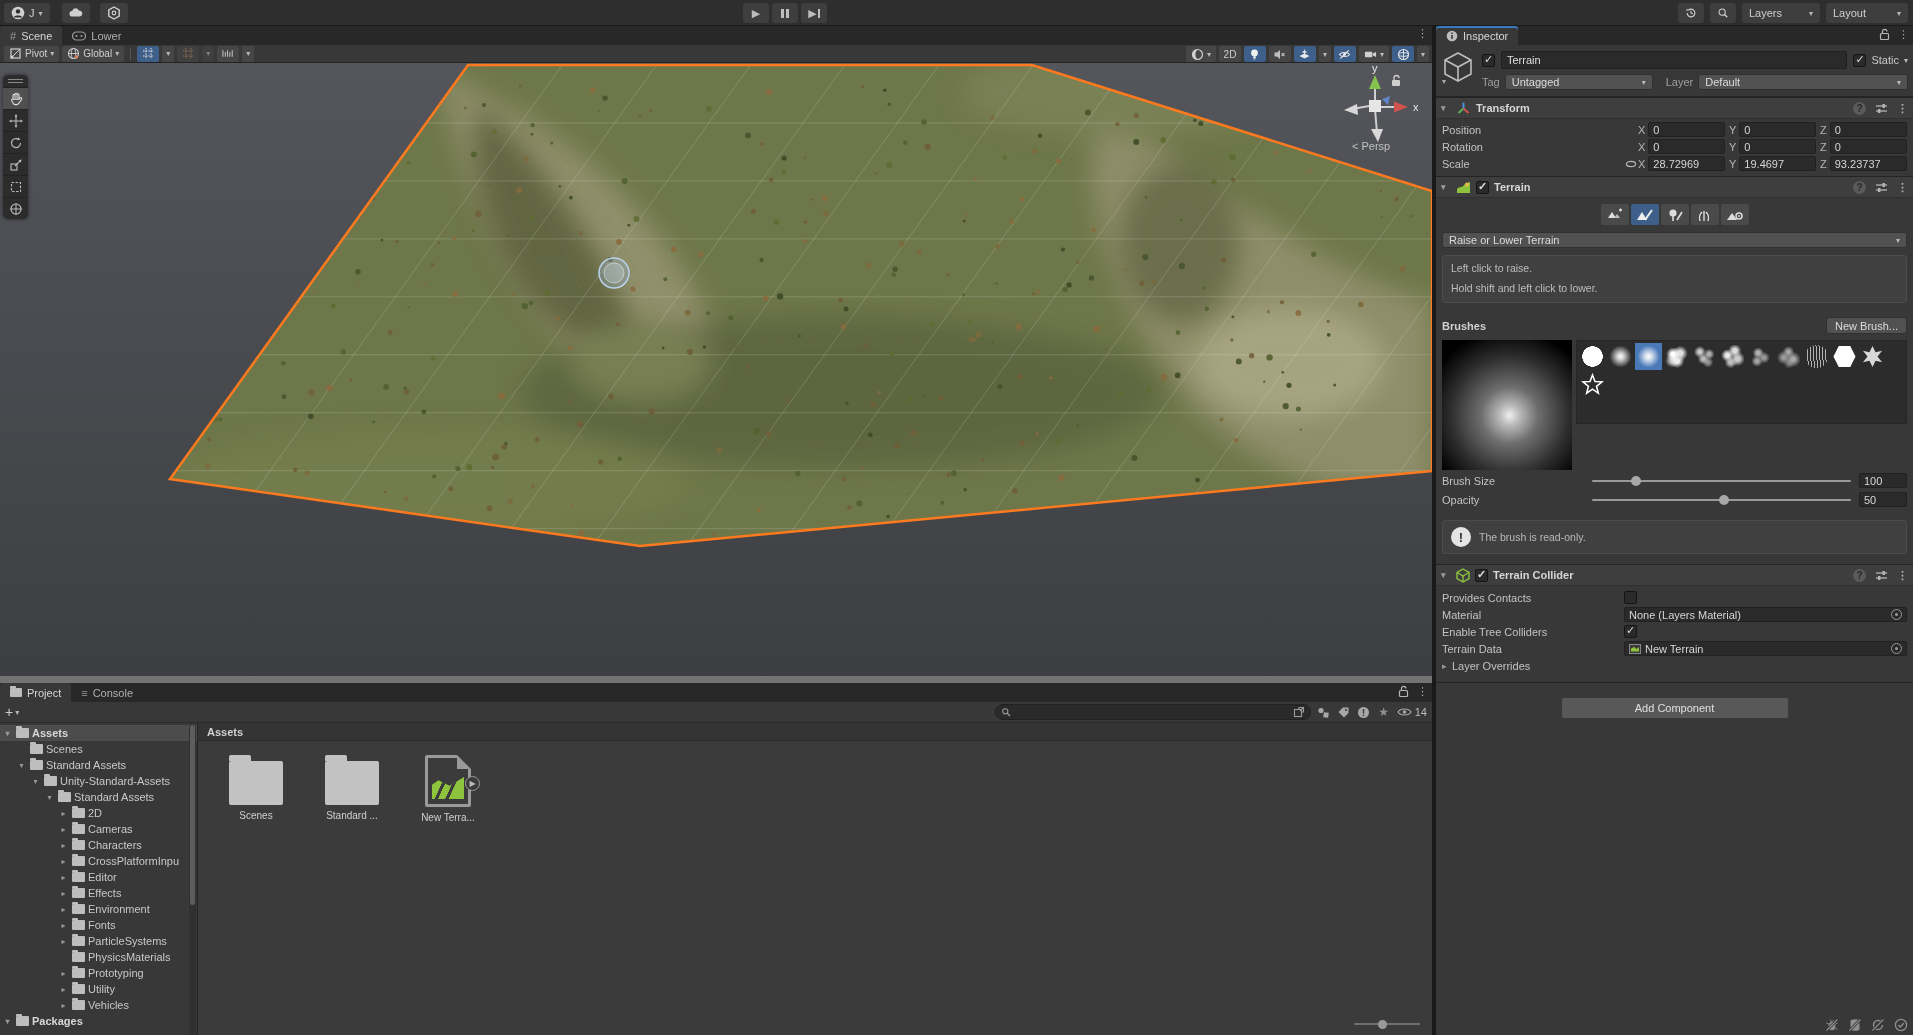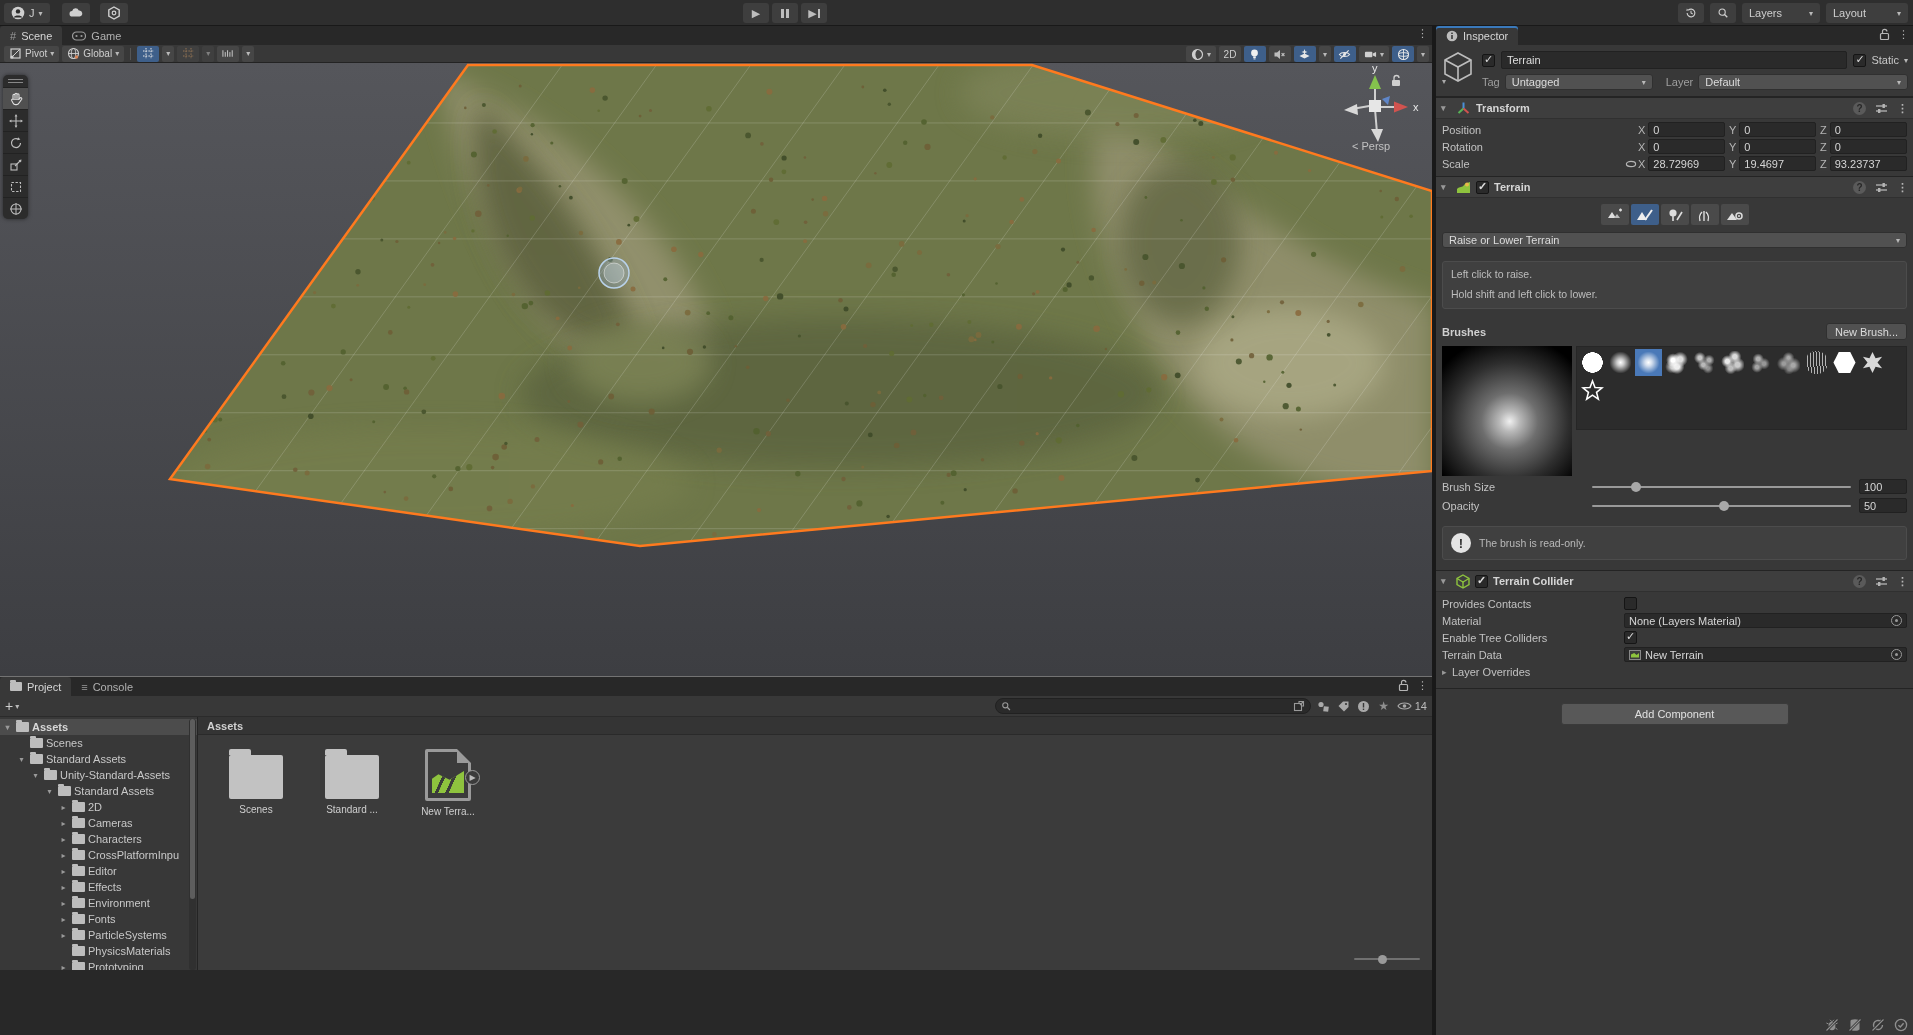--- a/index.html
+++ b/index.html
@@ -59,21 +59,21 @@
   .strip-handle i { height:1px; background:#888; display:block; }
   .strip-btn { width:25px; height:22px; display:flex; align-items:center; justify-content:center; border-top:1px solid #222; }
   .strip-btn.sel { background:#505050; }
 
   
   .gizmo { position:absolute; left:1330px; top:0; width:100px; height:100px; }
   .persp-label { position:absolute; left:1352px; top:77px; color:#d4d4d4; opacity:.85; font-size:11px; }
   .gizmo-lock { position:absolute; left:1390px; top:11px; }
 
   
-  .project-panel { height:294px; background:#383838; display:flex; flex-direction:column; border-top:1px solid #737373; }
+  .project-panel { height:359px; background:#383838; display:flex; flex-direction:column; border-top:7px solid #737373; }
   .proj-toolbar { height:21px; border-bottom:1px solid #2b2b2b; display:flex; align-items:center; padding:0 5px; gap:6px; flex:none; }
   .plus-wrap { display:flex; align-items:center; gap:2px; color:#cfcfcf; }
   .plus-glyph { font-size:14px; line-height:1; }
   .search-field { margin-left:auto; width:316px; height:16px; background:#2a2a2a; border:1px solid #212121;
                   border-radius:8px; display:flex; align-items:center; padding:0 5px; gap:4px; }
   .search-field input { flex:1; background:transparent; border:none; outline:none; color:#ccc; font-size:10px; font-family:inherit; }
   .pt-ic { width:14px; height:14px; display:flex; align-items:center; justify-content:center; color:#a8a8a8; }
   .eye-count { display:flex; align-items:center; gap:3px; color:#bbb; }
 
   .proj-body { flex:1; display:flex; min-height:0; }
@@ -143,21 +143,21 @@
   .axis-item { flex:1; display:flex; align-items:center; gap:3px; }
   .axis-letter { color:#b5b5b5; }
   .num-field { flex:1; height:15px; background:#2a2a2a; border:1px solid #212121; border-radius:2px;
                display:flex; align-items:center; padding:0 4px; color:#d6d6d6; min-width:0; }
   .link-ic { width:14px; display:flex; justify-content:center; }
 
   .terrain-tools { display:flex; justify-content:center; gap:2px; padding:6px 0 5px 0; }
   .tt-btn { width:28px; height:21px; background:#4a4a4a; border-radius:2px; display:flex; align-items:center; justify-content:center; }
   .tt-btn.on { background:#3e5f8a; }
   .mode-dd { margin:2px 6px 0 6px; }
-  .help-box { margin:13px 6px 0 6px; background:#404040; border:1px solid #4c4c4c; border-radius:3px;
+  .help-box { margin:7px 6px 0 6px; background:#404040; border:1px solid #4c4c4c; border-radius:3px;
               padding:6px 8px 8px 8px; color:#bdbdbd; font-size:10.5px; }
   .help-box div { margin-top:2px; }
   .help-box div:first-child { margin-top:0; }
 
   .brushes-row { display:flex; align-items:center; padding:14px 6px 4px 6px; }
   .brushes-label { font-weight:bold; color:#d0d0d0; }
   .new-brush-btn { margin-left:auto; height:17px; background:#515151; border:1px solid #303030; border-radius:3px;
                    display:flex; align-items:center; padding:0 8px; color:#dcdcdc; }
   .brush-area { display:flex; gap:4px; padding:2px 6px 0 6px; }
   .brush-preview { width:130px; height:130px; flex:none; background:
@@ -274,21 +274,21 @@
       <div class="tab active">
         <span style="color:#9a9a9a">#</span>
         <span>Scene</span>
       </div>
       <div class="tab">
         <svg width="14" height="10" viewBox="0 0 14 10">
               <rect x="0.5" y="1" width="13" height="8" rx="4" fill="none" stroke="#9a9a9a" stroke-width="1.2"></rect>
               <circle cx="4.5" cy="5" r="1.1" fill="#9a9a9a"></circle>
               <circle cx="9.5" cy="5" r="1.1" fill="#9a9a9a"></circle>
             </svg>
-        <span>Game</span>
+        <span>Lower</span>
       </div>
       <div class="tabbar-right">
         <span class="kebab">⋮</span>
       </div>
     </div>
 
     <div class="scene-toolbar">
       <div class="st-btn">
         <svg class="st-ic" viewBox="0 0 13 13">
               <rect x="2" y="2" width="9" height="9" fill="none" stroke="#cfcfcf" stroke-width="1.2"></rect>

